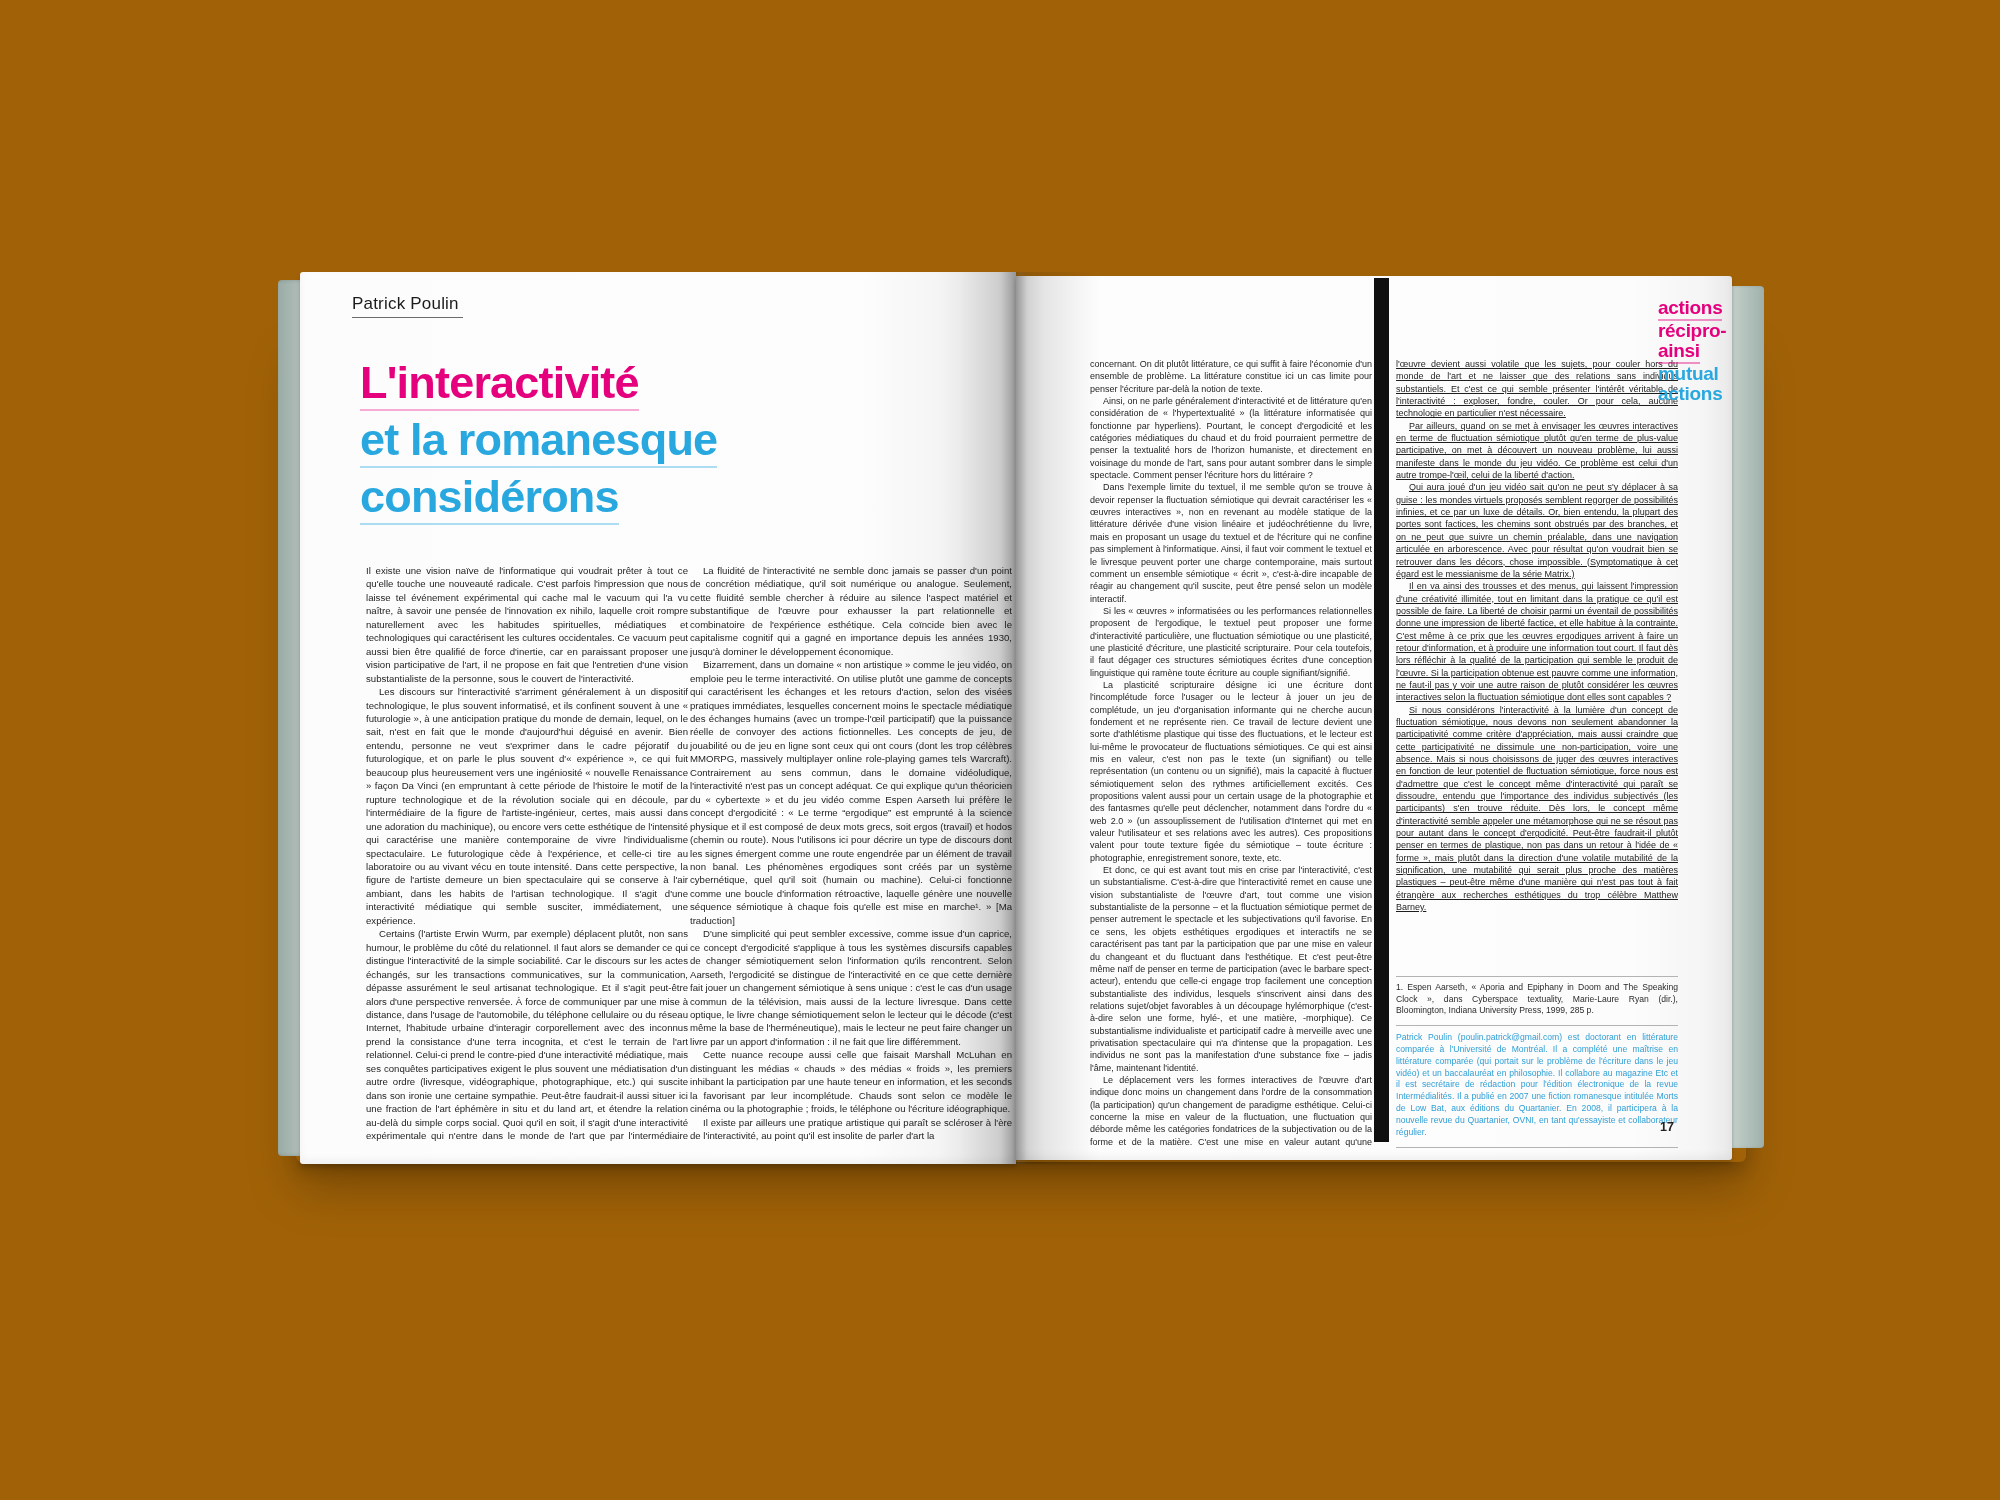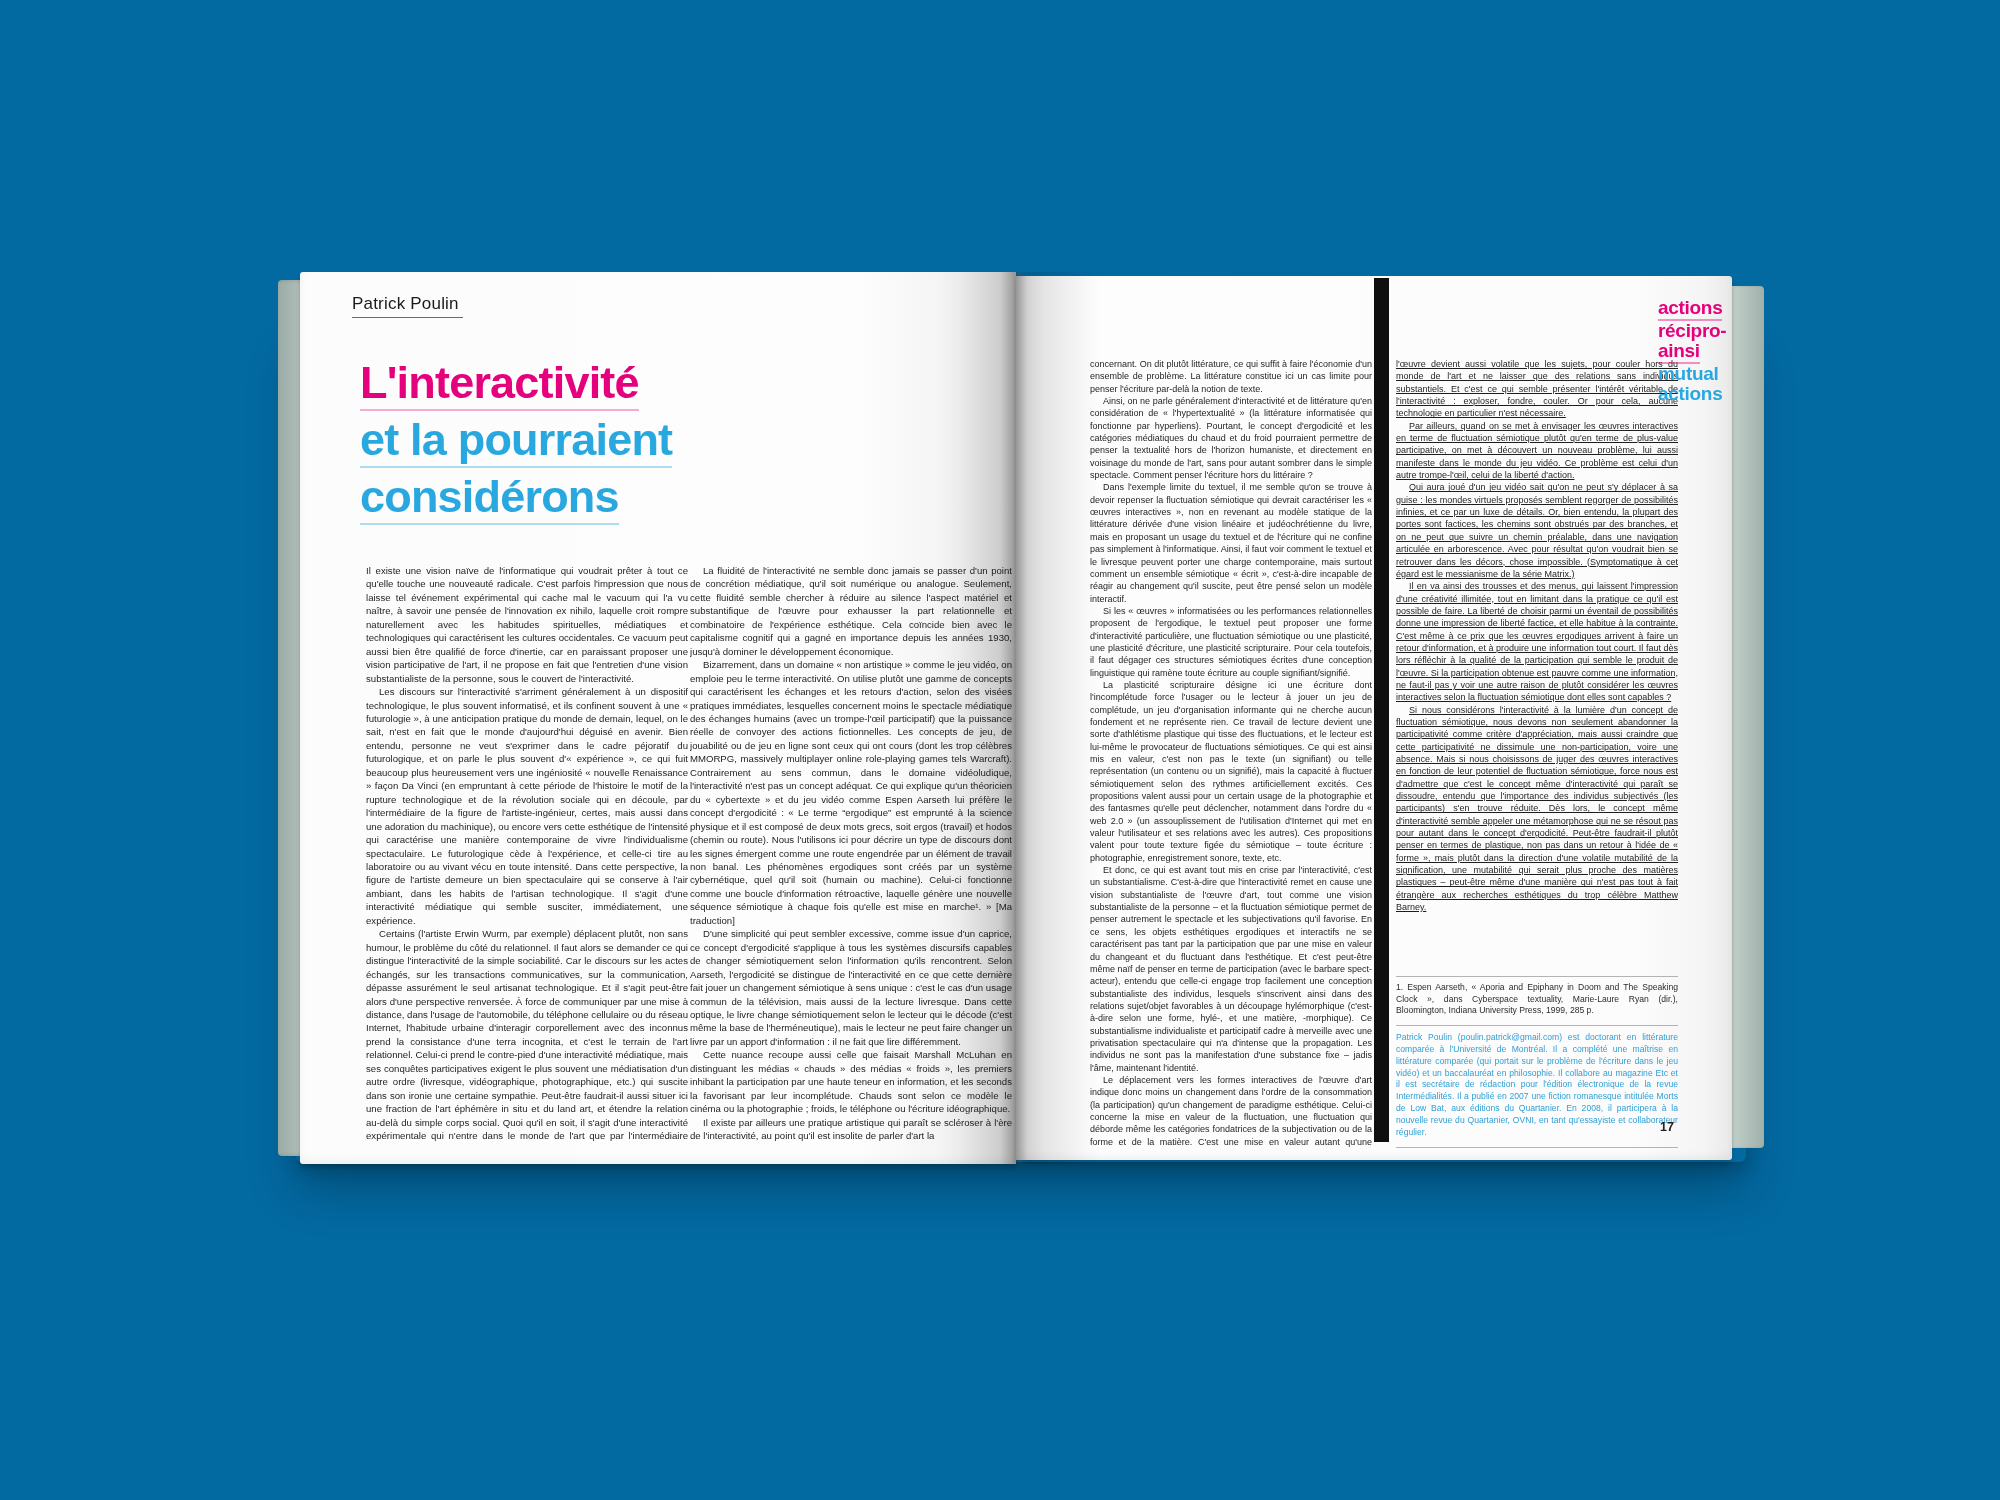--- a/index.html
+++ b/index.html
@@ -2,21 +2,21 @@
 <html lang="fr"><head>
 <meta charset="utf-8">
 <style>
   html, body {
     margin: 0; padding: 0;
     width: 2000px; height: 1500px;
     background: #ffffff;
     font-family: "Liberation Sans", sans-serif;
     overflow: hidden;
   }
-  .stage { position: relative; width: 2000px; height: 1500px; background: #0369a1; }
+  .stage { position: relative; width: 2000px; height: 1500px; background: #a16207; }
 
   .book { position: absolute; left: 278px; top: 272px; width: 1486px; height: 892px; }
   .book-shadow {
     position: absolute; left: 18px; right: 18px; top: 60px; bottom: 2px;
     box-shadow: 0 26px 48px rgba(0,0,0,.26), 0 8px 16px rgba(0,0,0,.16);
     border-radius: 6px;
   }
   .cover-left {
     position: absolute; left: 0; top: 8px; width: 28px; height: 876px;
     background: linear-gradient(to right, #9aaba5, #b6c3bd);
@@ -98,21 +98,21 @@
 <div class="stage">
   <div class="book">
     <div class="book-shadow"></div>
     <div class="cover-left"></div>
     <div class="cover-right"></div>
 
     <div class="page-left">
       <span class="author">Patrick Poulin</span>
       <div class="title">
         <span class="t-line t1">L'interactivité</span>
-        <span class="t-line t2">et la pourraient</span>
+        <span class="t-line t2">et la romanesque</span>
         <span class="t-line t3">considérons</span>
       </div>
       <div class="col col-l1" lang="fr">
           <p>Il existe une vision naïve de l'informatique qui voudrait prêter à tout ce qu'elle touche une nouveauté radicale. C'est parfois l'impression que nous laisse tel événement expérimental qui cache mal le vacuum qui l'a vu naître, à savoir une pensée de l'innovation ex nihilo, laquelle croit rompre naturellement avec les habitudes spirituelles, médiatiques et technologiques qui caractérisent les cultures occidentales. Ce vacuum peut aussi bien être qualifié de force d'inertie, car en paraissant proposer une vision participative de l'art, il ne propose en fait que l'entretien d'une vision substantialiste de la personne, sous le couvert de l'interactivité.</p>
           <p>Les discours sur l'interactivité s'arriment généralement à un dispositif technologique, le plus souvent informatisé, et ils confinent souvent à une « futurologie », à une anticipation pratique du monde de demain, lequel, on le sait, n'est en fait que le monde d'aujourd'hui déguisé en avenir. Bien entendu, personne ne veut s'exprimer dans le cadre péjoratif du futurologique, et on parle le plus souvent d'« expérience », ce qui fuit beaucoup plus heureusement vers une ingéniosité « nouvelle Renaissance » façon Da Vinci (en empruntant à cette période de l'histoire le motif de la rupture technologique et de la révolution sociale qui en découle, par l'intermédiaire de la figure de l'artiste-ingénieur, certes, mais aussi dans une adoration du machinique), ou encore vers cette esthétique de l'intensité qui caractérise une manière contemporaine de vivre l'individualisme spectaculaire. Le futurologique cède à l'expérience, et celle-ci tire au laboratoire ou au vivant vécu en toute intensité. Dans cette perspective, la figure de l'artiste demeure un bien spectaculaire qui se conserve à l'air ambiant, dans les habits de l'artisan technologique. Il s'agit d'une interactivité médiatique qui semble susciter, immédiatement, une expérience.</p>
           <p>Certains (l'artiste Erwin Wurm, par exemple) déplacent plutôt, non sans humour, le problème du côté du relationnel. Il faut alors se demander ce qui distingue l'interactivité de la simple sociabilité. Car le discours sur les actes échangés, sur les transactions communicatives, sur la communication, dépasse assurément le seul artisanat technologique. Et il s'agit peut-être alors d'une perspective renversée. À force de communiquer par une mise à distance, dans l'usage de l'automobile, du téléphone cellulaire ou du réseau Internet, l'habitude urbaine d'interagir corporellement avec des inconnus prend la consistance d'une terra incognita, et c'est le terrain de l'art relationnel. Celui-ci prend le contre-pied d'une interactivité médiatique, mais ses conquêtes participatives exigent le plus souvent une médiatisation d'un autre ordre (livresque, vidéographique, photographique, etc.) qui suscite dans son ironie une certaine sympathie. Peut-être faudrait-il aussi situer ici une fraction de l'art éphémère in situ et du land art, et étendre la relation au-delà du simple corps social. Quoi qu'il en soit, il s'agit d'une interactivité expérimentale qui n'entre dans le monde de l'art que par l'intermédiaire d'une médiatisation documentaire minima.</p>
         </div>
       <div class="col col-l2 indent-first" lang="fr">
           <p>La fluidité de l'interactivité ne semble donc jamais se passer d'un point de concrétion médiatique, qu'il soit numérique ou analogue. Seulement, cette fluidité semble chercher à réduire au silence l'aspect matériel et substantifique de l'œuvre pour exhausser la part relationnelle et combinatoire de l'expérience esthétique. Cela coïncide bien avec le capitalisme cognitif qui a gagné en importance depuis les années 1930, jusqu'à dominer le développement économique.</p>
           <p>Bizarrement, dans un domaine « non artistique » comme le jeu vidéo, on emploie peu le terme interactivité. On utilise plutôt une gamme de concepts qui caractérisent les échanges et les retours d'action, selon des visées pratiques immédiates, lesquelles concernent moins le spectacle médiatique des échanges humains (avec un trompe-l'œil participatif) que la puissance réelle de convoyer des actions fictionnelles. Les concepts de jeu, de jouabilité ou de jeu en ligne sont ceux qui ont cours (dont les trop célèbres MMORPG, massively multiplayer online role-playing games tels Warcraft). Contrairement au sens commun, dans le domaine vidéoludique, l'interactivité n'est pas un concept adéquat. Ce qui explique qu'un théoricien du « cybertexte » et du jeu vidéo comme Espen Aarseth lui préfère le concept d'ergodicité : « Le terme “ergodique” est emprunté à la science physique et il est composé de deux mots grecs, soit ergos (travail) et hodos (chemin ou route). Nous l'utilisons ici pour décrire un type de discours dont les signes émergent comme une route engendrée par un élément de travail non banal. Les phénomènes ergodiques sont créés par un système cybernétique, quel qu'il soit (humain ou machine). Celui-ci fonctionne comme une boucle d'information rétroactive, laquelle génère une nouvelle séquence sémiotique à chaque fois qu'elle est mise en marche¹. » [Ma traduction]</p>

